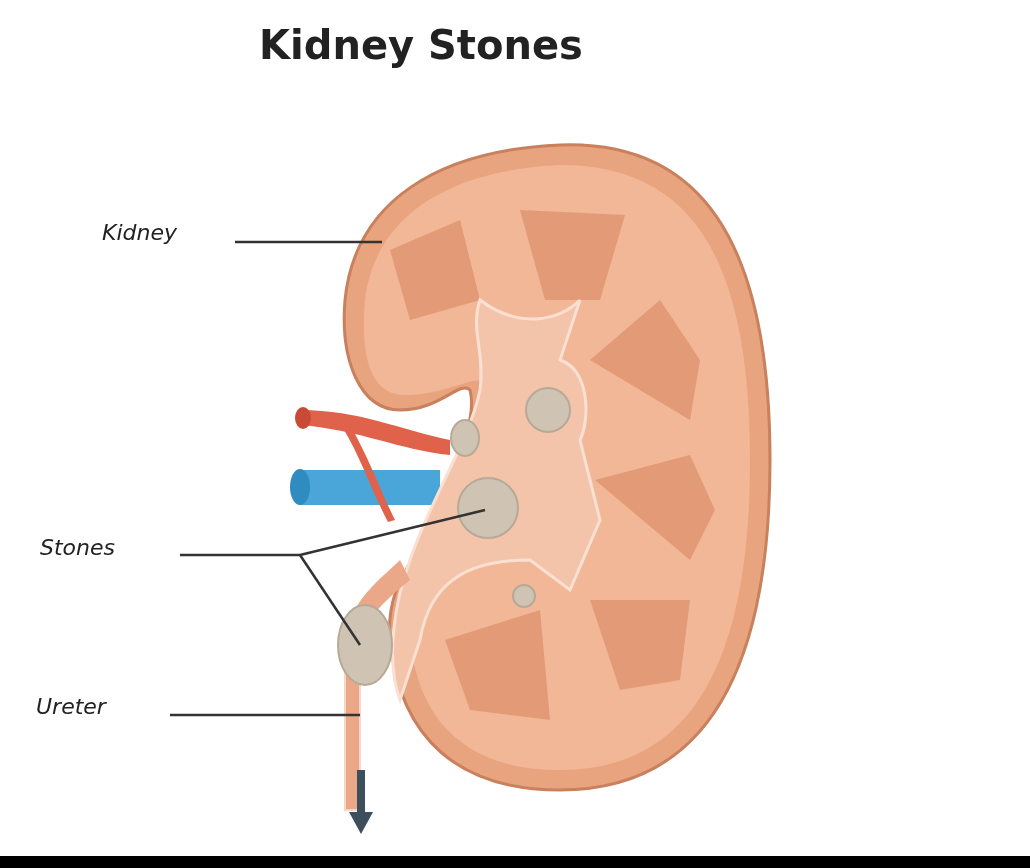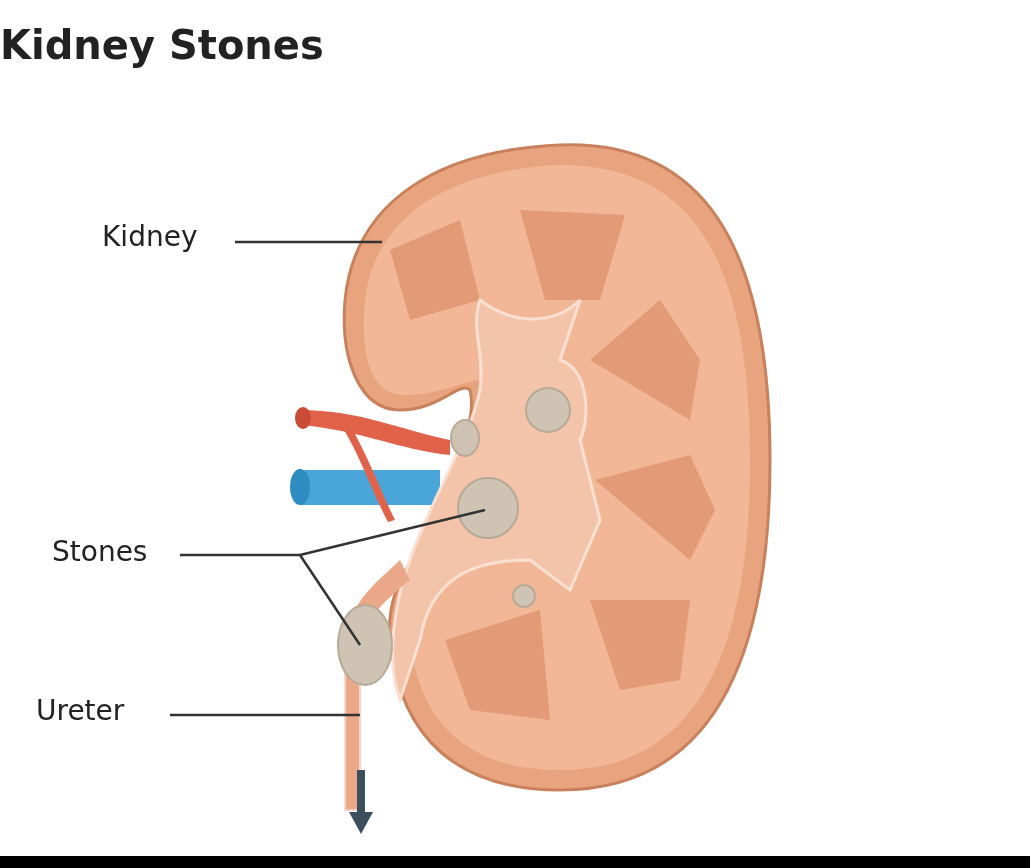--- a/index.html
+++ b/index.html
@@ -1,18 +1,18 @@
 <!DOCTYPE html>
 <html><head>
 <meta charset="utf-8">
 <style>
   html, body { margin:0; padding:0; }
   body { width:1030px; height:868px; background:#ffffff; position:relative; overflow:hidden; font-family:"DejaVu Sans","Liberation Sans",sans-serif; }
-  .title { position:absolute; left:0; width:842px; top:22px; font-size:40px; font-weight:bold; color:#222; }
-  .label { position:absolute; font-size:28px; color:#222; }
+  .title { position:absolute; left:0; width:842px; top:22px; text-align:center; font-size:40px; font-weight:bold; color:#222; }
+  .label { position:absolute; font-size:22px; color:#222;font-style:italic; }
   svg.art { position:absolute; left:0; top:0; }
   .bottom-bar { position:absolute; left:0; top:856px; width:1030px; height:12px; background:#000; }
 </style>
 </head>
 <body>
 
 <div class="title">Kidney Stones</div>
 
 <svg class="art" width="1030" height="868" viewBox="0 0 1030 868">
 
@@ -59,16 +59,16 @@
     <line x1="170" y1="715" x2="360" y2="715"></line>
   </g>
 
   <g>
     <rect x="357" y="770" width="8" height="45" fill="#3d4f5c"></rect>
     <polygon points="349,812 373,812 361,834" fill="#3d4f5c"></polygon>
   </g>
 </svg>
 
 <div class="label" style="left:102px; top:220px;">Kidney</div>
-<div class="label" style="left:52px; top:535px;">Stones</div>
+<div class="label" style="left:40px; top:535px;">Stones</div>
 <div class="label" style="left:36px; top:694px;">Ureter</div>
 
 <div class="bottom-bar"></div>
 
 </body></html>

